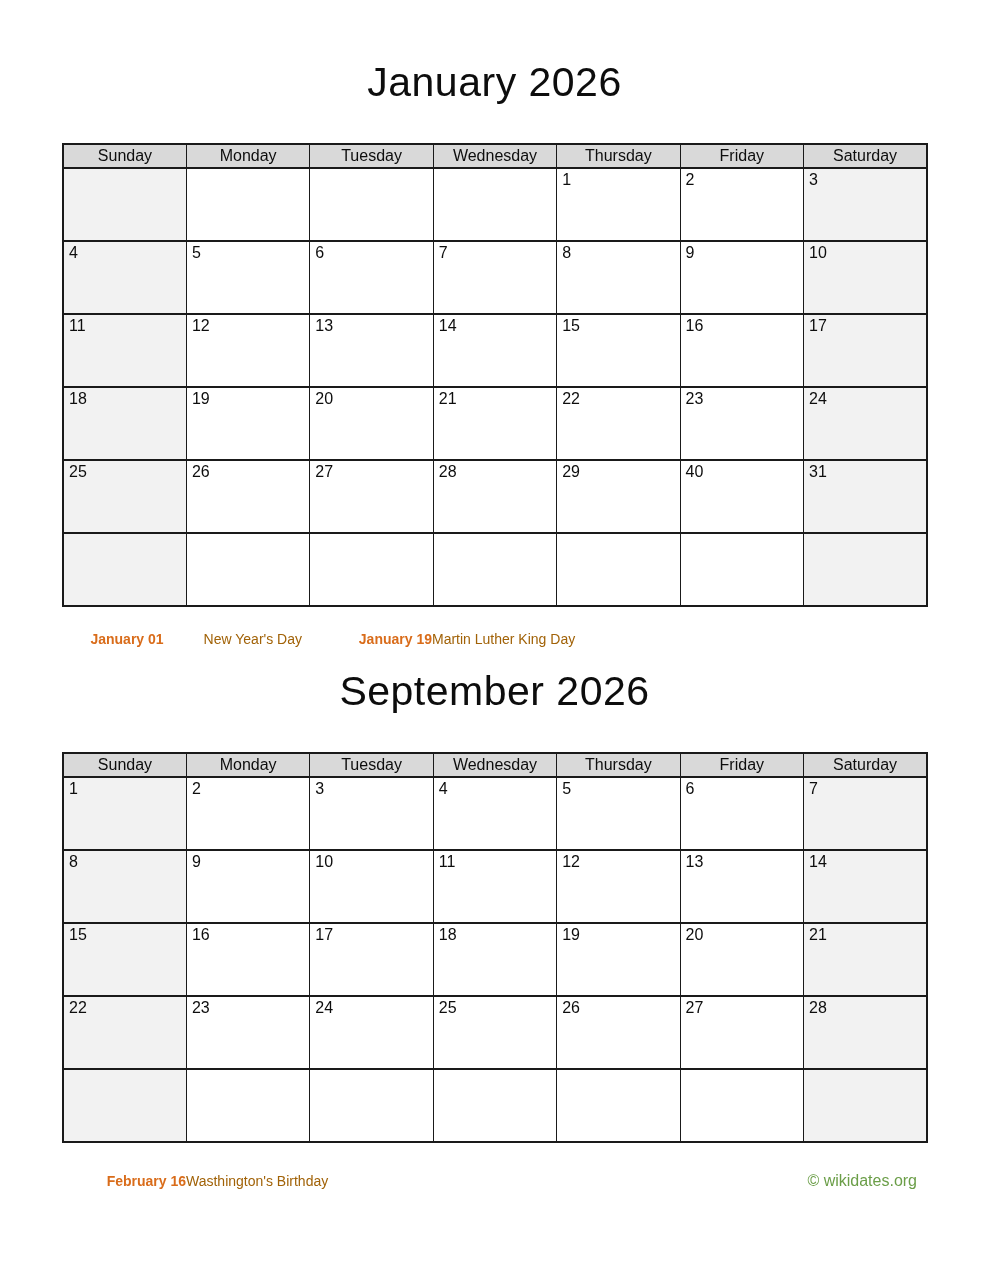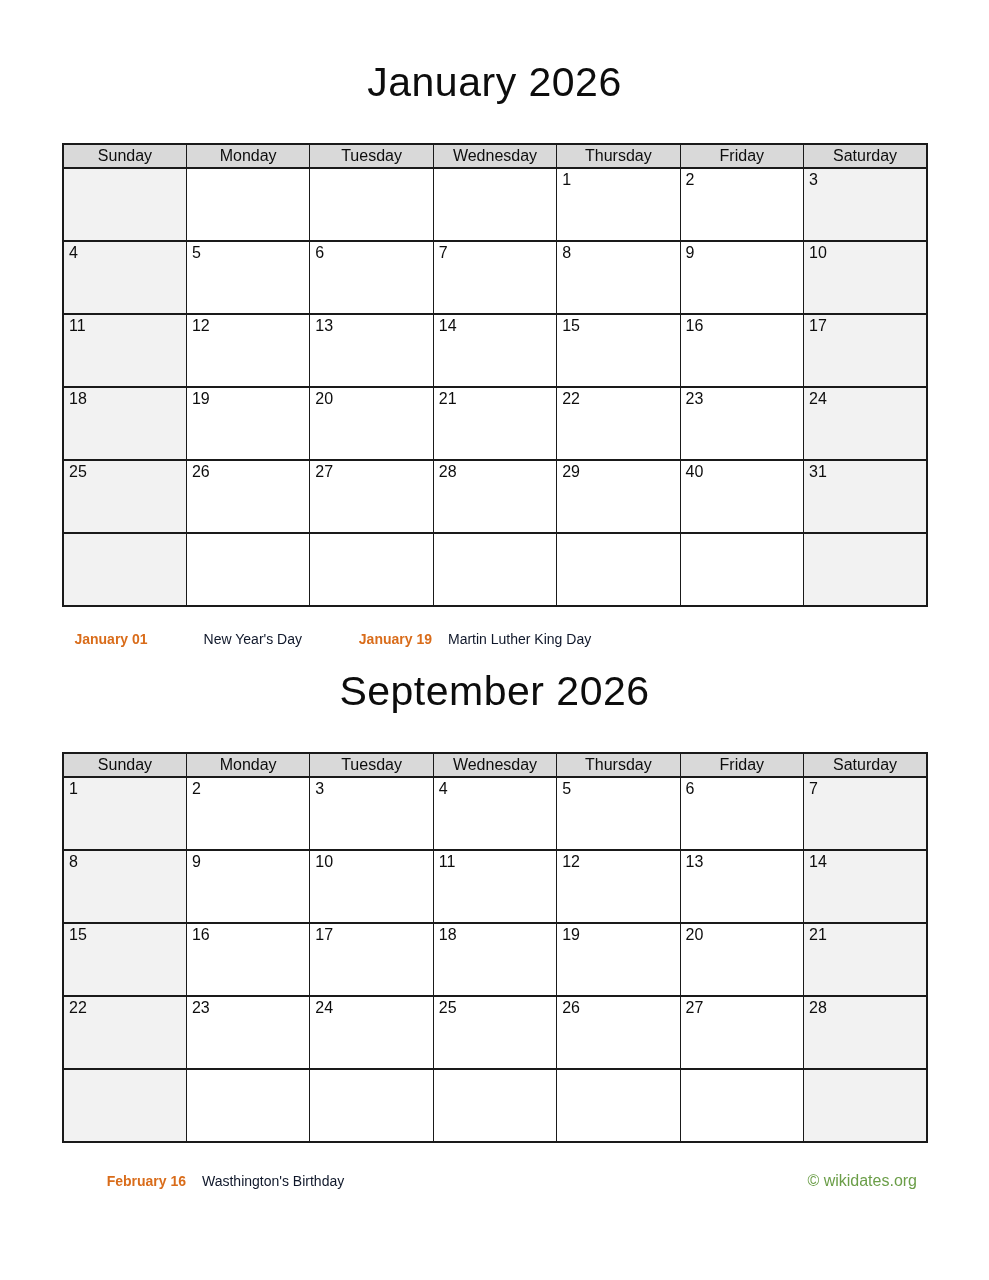--- a/index.html
+++ b/index.html
@@ -35,21 +35,21 @@
   .cal td.we { background: #f2f2f2; }
   .holidays {
     position: relative; display: flex; align-items: baseline;
     margin: 22px 0 0 56px; font-size: 14px; line-height: 20px;
     white-space: nowrap; height: 20px;
   }
   #february .holidays { margin-top: 28px; }
   .holiday-entry { display: flex; }
   .holiday-entry.w246 { width: 246px; gap: 40px; }
   .hdate { display: inline-block; width: 130px; text-align: right; font-weight: bold; color: #d96c1a; }
-  .hname { margin-left: 16px; color: #0f172a; }
+  .hname { color: #a16207; }
   .copyright { position: absolute; right: 72px; top: 0; color: #6b9e48; font-size: 16px; }
 </style>
 </head>
 <body>
 
 <div>
 
   <section id="january">
     <h1 class="month-title">January 2026</h1>
     <table class="cal">

